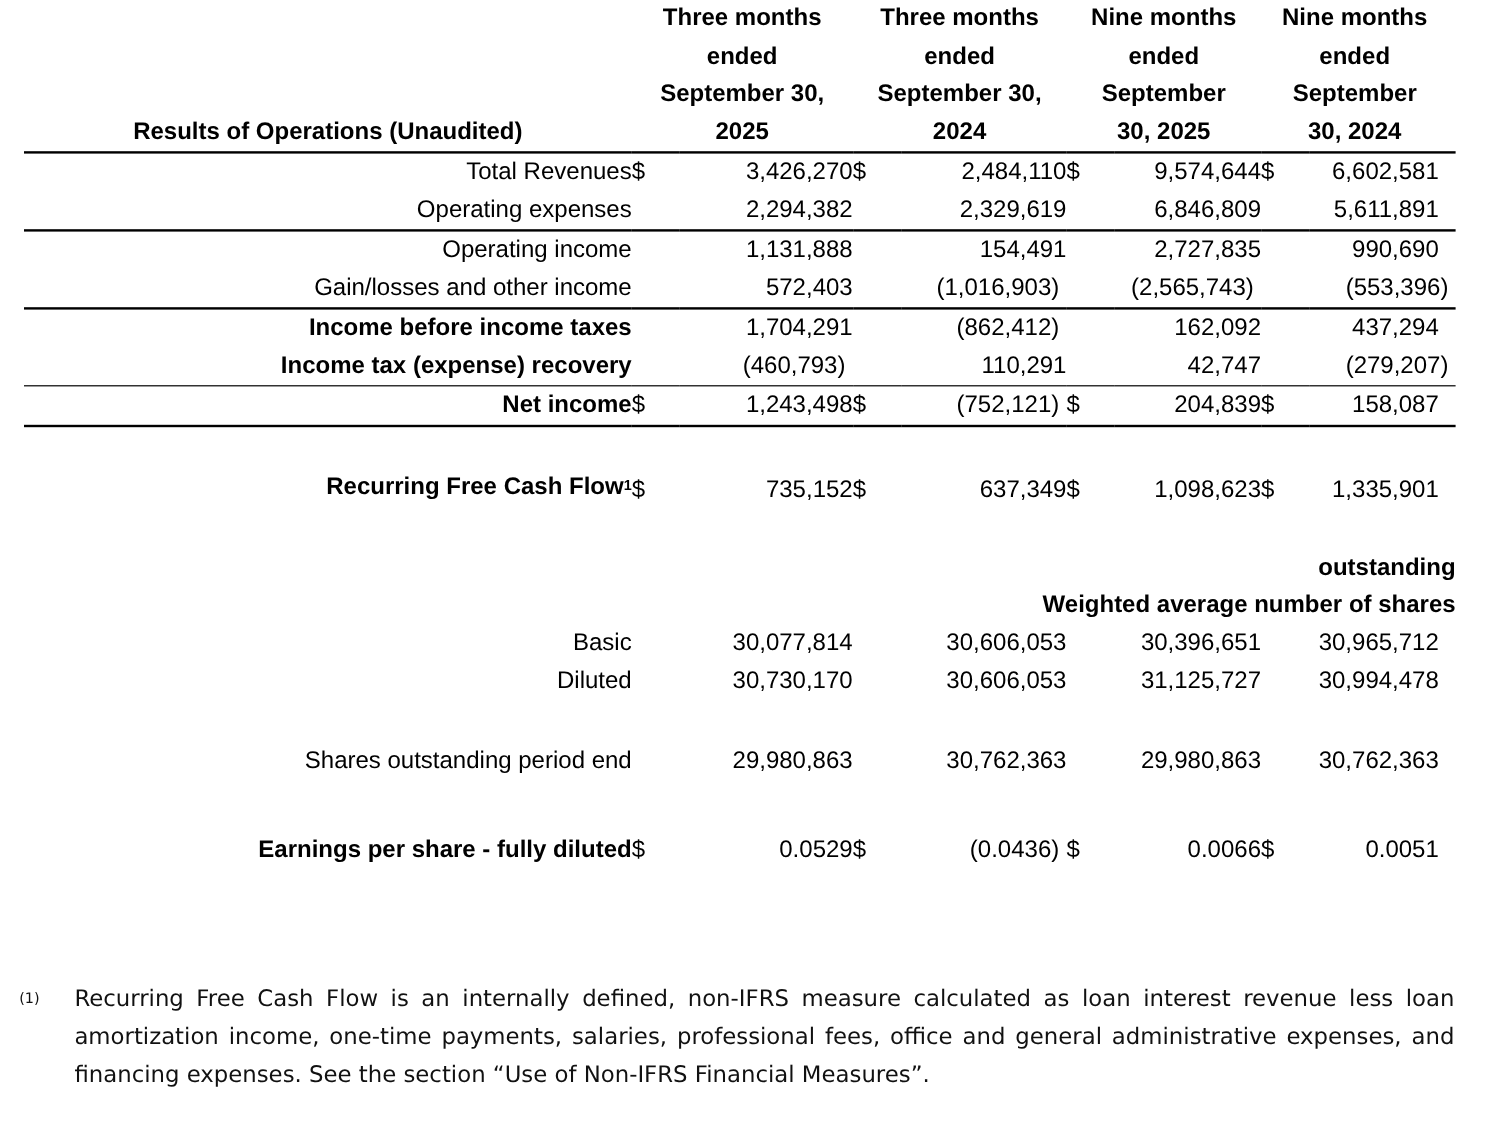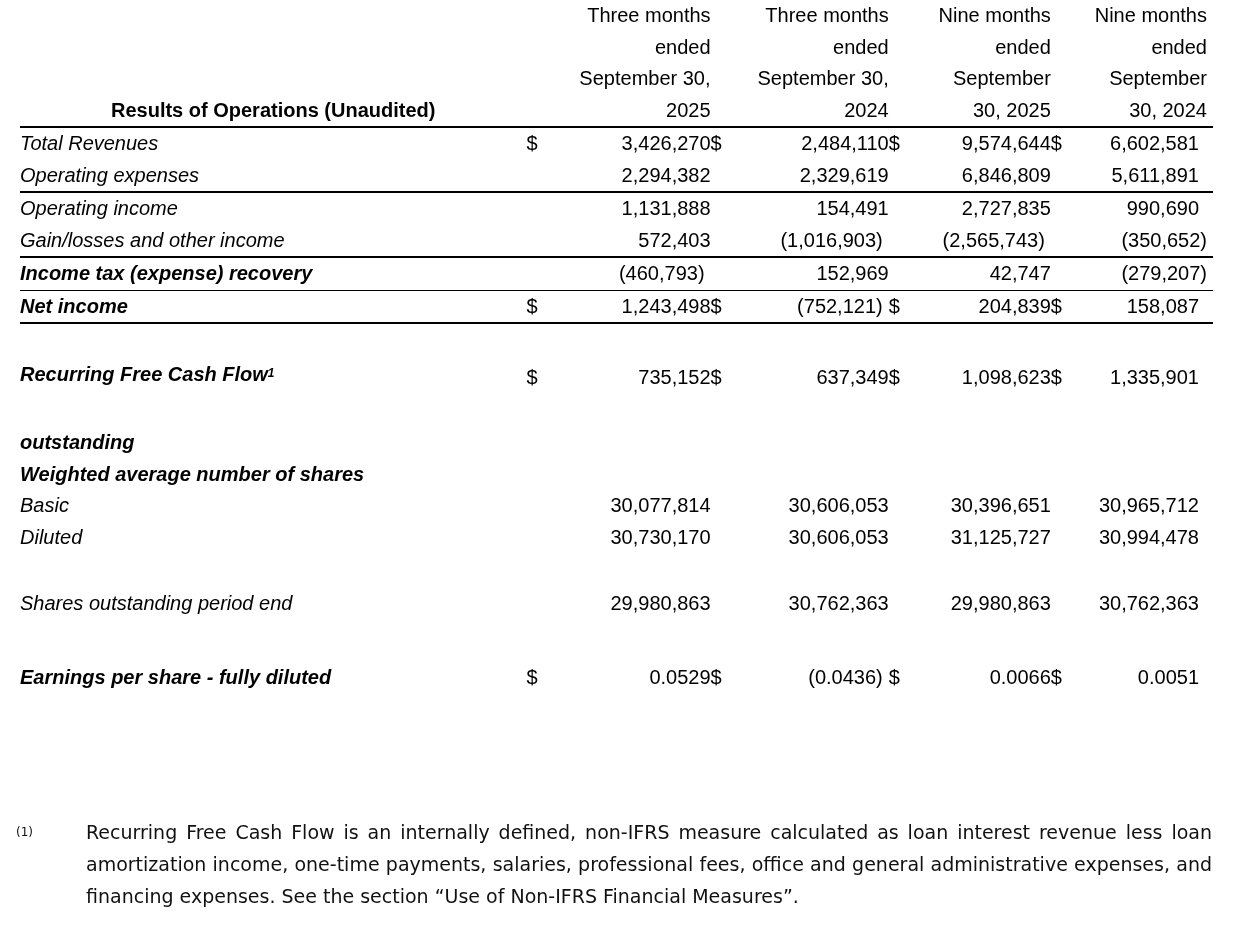--- a/index.html
+++ b/index.html
@@ -9,39 +9,39 @@
   }
   .sheet { position: absolute; left: 20px; top: 0; width: 1193px; }
   table.fin { border-collapse: collapse; table-layout: fixed; width: 1193px; font-size: 20px; }
   table.fin col.c-label { width: 506px; }
   table.fin col.c-cur { width: 40px; }
   table.fin col.c-val1 { width: 144px; }
   table.fin col.c-val2 { width: 138px; }
   table.fin col.c-val3 { width: 122px; }
   table.fin col.c-val4 { width: 122px; }
   table.fin td, table.fin th { padding: 0; white-space: nowrap; vertical-align: bottom; }
-  th.hdr { font-weight: normal; text-align: right; line-height: 31.5px; padding-right: 8px; }
+  th.hdr { font-weight: bold; line-height: 31.5px; padding-right: 8px; }
   th.hdr.last { padding-right: 6px; }
   th.hdr-label { text-align: center; font-weight: bold; line-height: 31.5px; }
   tr.rule-bottom > * { border-bottom: 2.5px solid #000; }
   tr.rule-bottom-thin > * { border-bottom: 1.5px solid #000; }
-  td.label { text-align: left; height: 31px; line-height: 31px; font-style: italic; }
+  td.label { text-align: right; height: 31px; line-height: 31px; }
   td.label.bold { font-weight: bold; }
   td.cur { text-align: left; padding-left: 4px; }
   td.num { text-align: right; padding-right: 14px; }
   td.num.neg { padding-right: 6px; text-align: right; }
   td.num.last { padding-right: 14px; }
   td.num.last.neg { padding-right: 6px; }
   tr.r > td { height: 31.5px; line-height: 31.5px; }
   tr.spacer > td { height: 26px; }
   tr.tall > td { height: 48px; line-height: 48px; }
   sup.fn { font-size: 12px; position: relative; top: -4px; vertical-align: baseline; font-weight: bold; }
   .footnote { position: absolute; left: 16px; top: 816px; width: 1196px; font-family: "DejaVu Sans", sans-serif; font-size: 19px; line-height: 32px; color: #111; }
   .fn-mark { position: absolute; left: 0; top: 0; font-size: 12px; }
-  .fn-text { margin-left: 70px; text-align: justify; }
+  .fn-text { margin-left: 46px; text-align: justify; }
 </style>
 </head>
 <body>
 
 <div class="sheet">
 <table class="fin">
   <colgroup>
     <col class="c-label">
         <col class="c-cur">
         <col class="c-val1">
@@ -117,28 +117,39 @@
     </tr>
     <tr class="r rule-bottom">
       <td class="label">Gain/losses and other income</td>
       <td class="cur"></td>
       <td class="num">572,403</td>
       <td class="cur"></td>
       <td class="num neg">(1,016,903)</td>
       <td class="cur"></td>
       <td class="num neg">(2,565,743)</td>
       <td class="cur"></td>
-      <td class="num last neg">(350,652)</td>
+      <td class="num last neg">(553,396)</td>
+    </tr>
+    <tr class="r">
+      <td class="label bold">Income before income taxes</td>
+      <td class="cur"></td>
+      <td class="num">1,704,291</td>
+      <td class="cur"></td>
+      <td class="num neg">(862,412)</td>
+      <td class="cur"></td>
+      <td class="num">162,092</td>
+      <td class="cur"></td>
+      <td class="num last">437,294</td>
     </tr>
     <tr class="r rule-bottom-thin">
       <td class="label bold">Income tax (expense) recovery</td>
       <td class="cur"></td>
       <td class="num neg">(460,793)</td>
       <td class="cur"></td>
-      <td class="num">152,969</td>
+      <td class="num">110,291</td>
       <td class="cur"></td>
       <td class="num">42,747</td>
       <td class="cur"></td>
       <td class="num last neg">(279,207)</td>
     </tr>
     <tr class="r rule-bottom">
       <td class="label bold">Net income</td>
       <td class="cur">$</td>
       <td class="num">1,243,498</td>
       <td class="cur">$</td>

